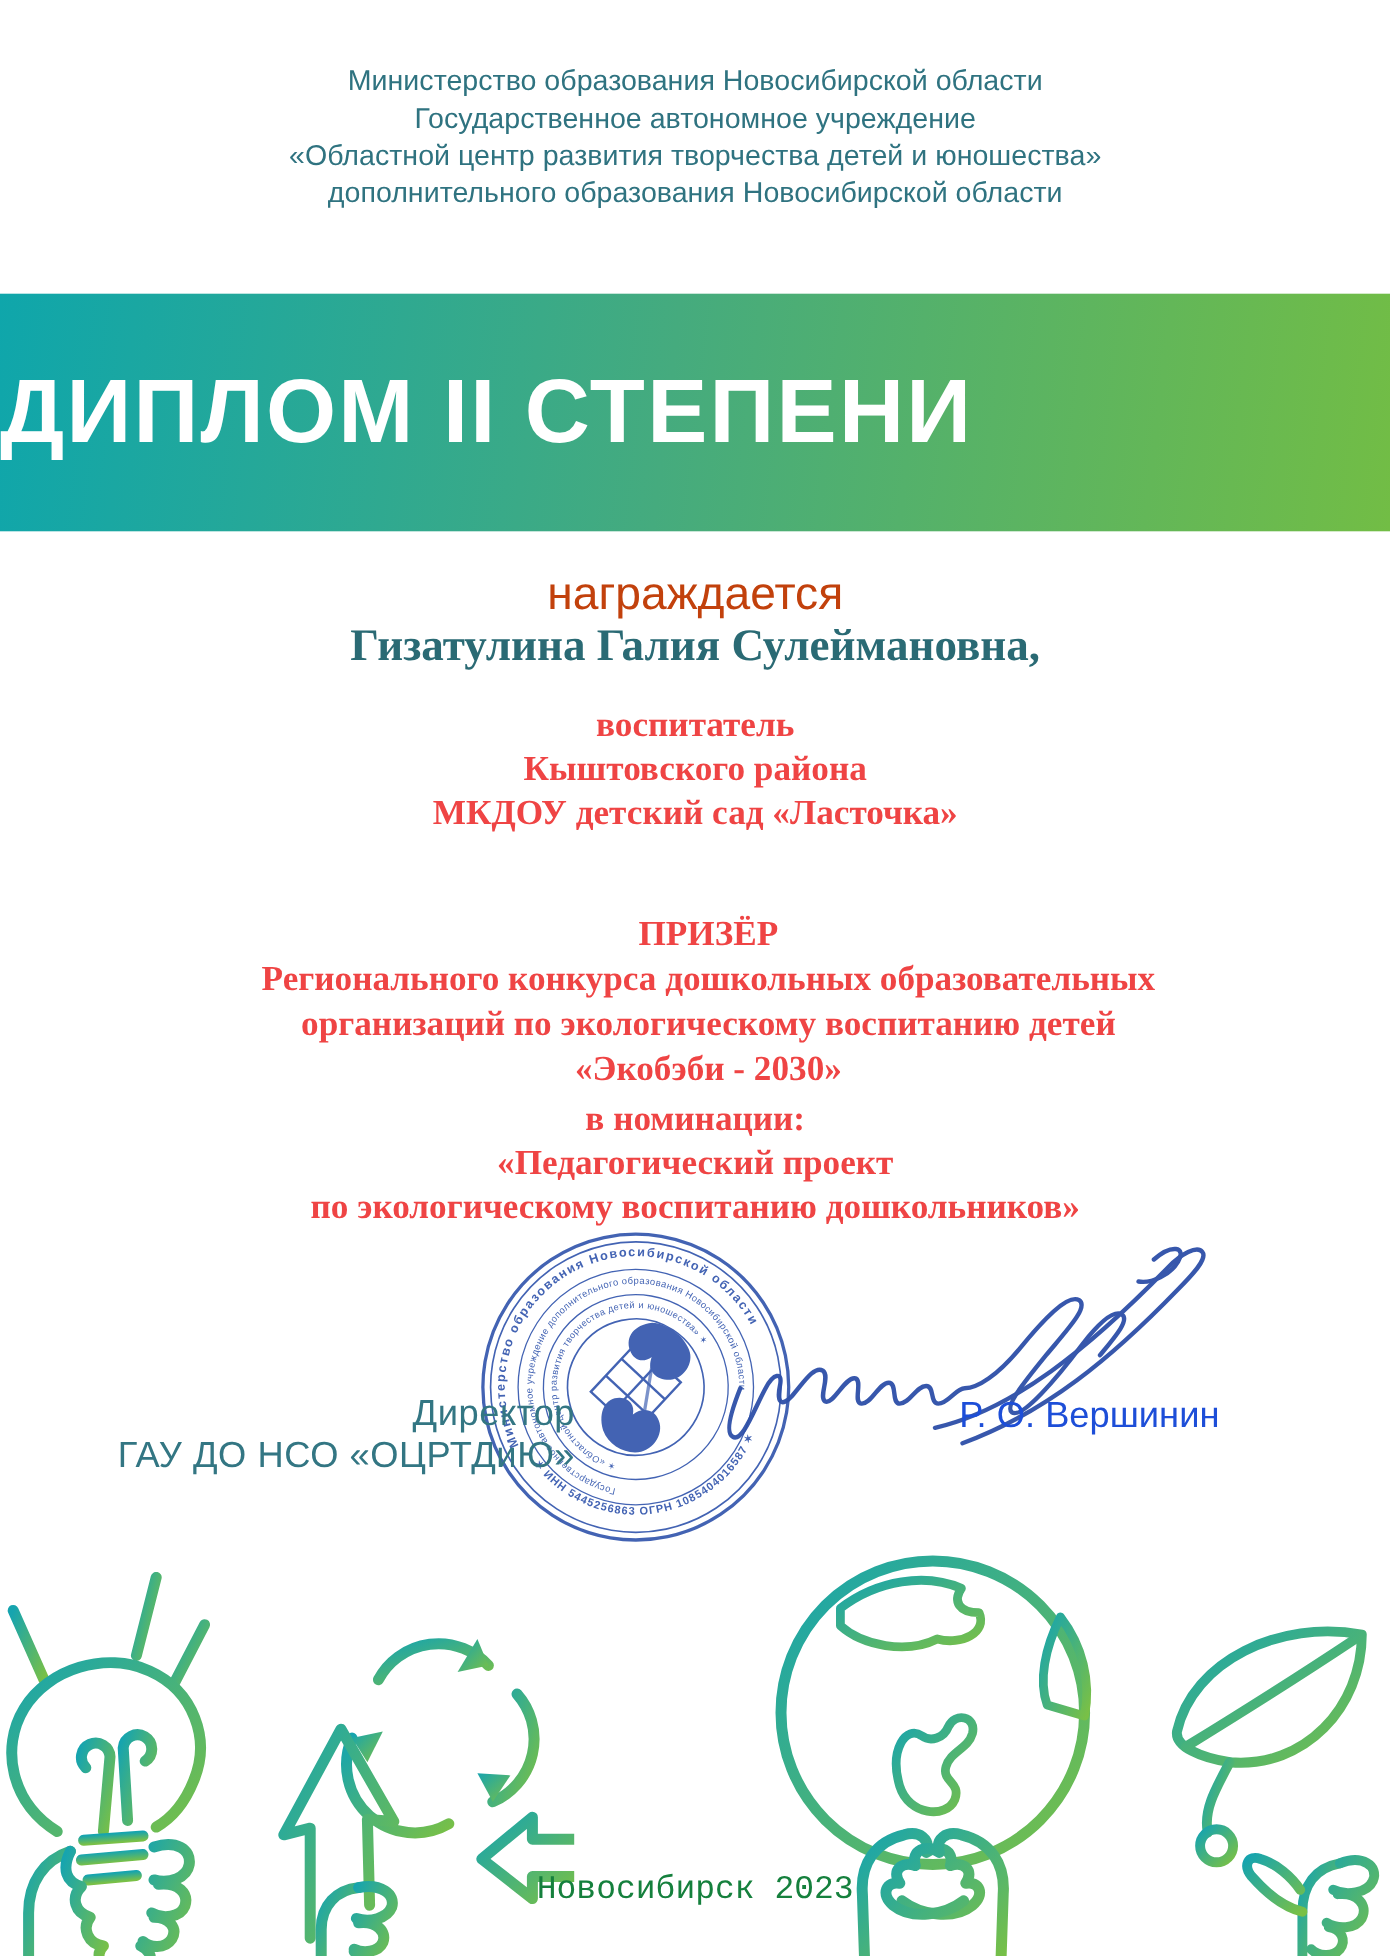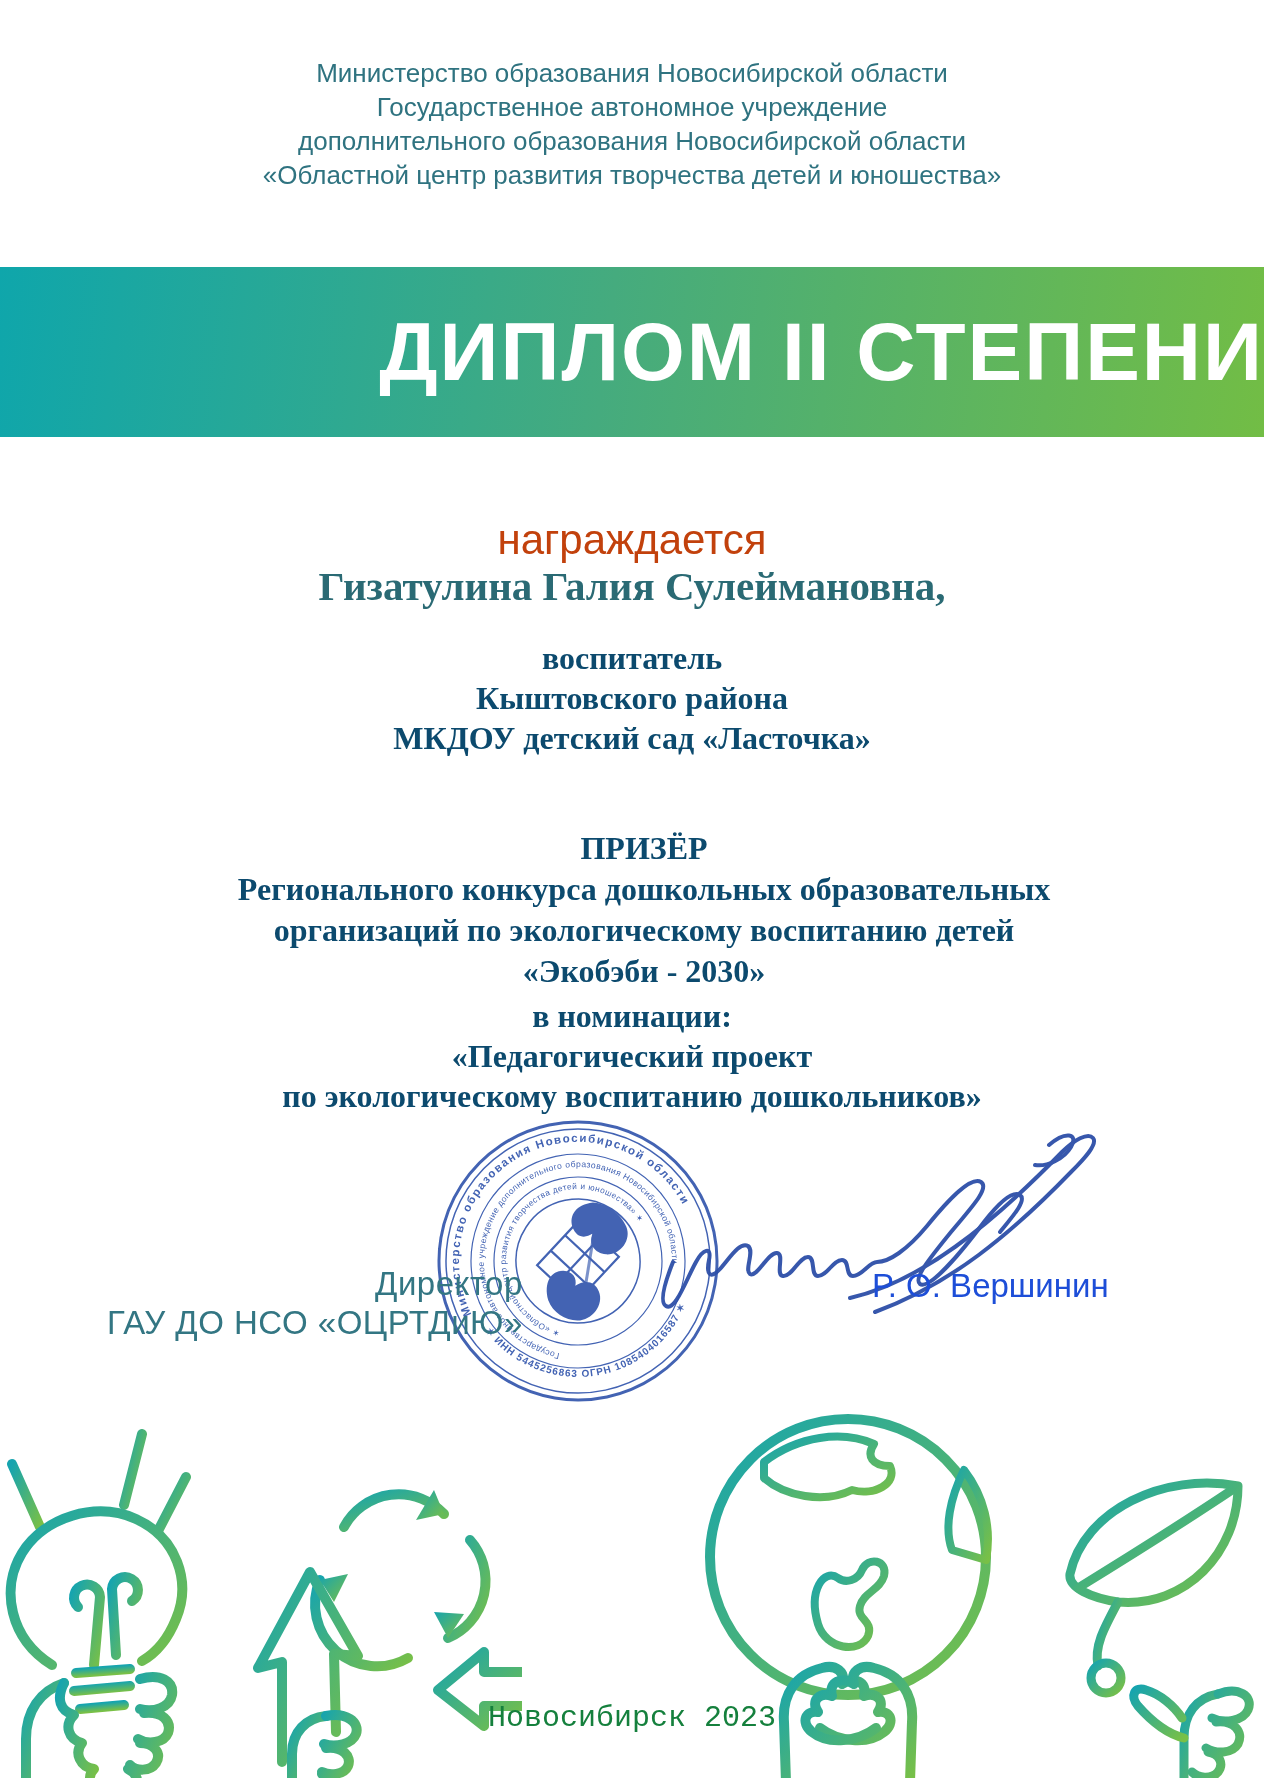--- a/index.html
+++ b/index.html
@@ -6,31 +6,31 @@
   html,body { background:#ffffff; }
   #page {
     position:relative; width:1264px; height:1778px; margin:4px auto;
     background:#ffffff; overflow:hidden;
     font-family:"Liberation Sans", sans-serif;
   }
   
   #header { position:absolute; top:52px; left:0; right:0; text-align:center;
     color:#2f7380; font-size:26px; line-height:34px; font-weight:400; }
   
-  #banner { position:absolute; top:263px; left:0; width:1264px; height:170px;
+  #banner { position:absolute; top:263px; left:0; width:1264px; height:216px;
     background:linear-gradient(97deg,#0fa6ab 0%, #45ab7e 48%, #72bd45 100%);
-    display:flex; align-items:center; justify-content:flex-end; }
+    display:flex; align-items:center; justify-content:flex-start; }
   #banner .title { color:#ffffff; font-size:82px; font-weight:700; letter-spacing:2px; white-space:nowrap; }
   
   .center-text { position:absolute; left:0; right:0; text-align:center; }
   #awarded-label { top:512px; font-size:42px; color:#c2410c; }
   #recipient { top:558px; font-family:"Liberation Serif", serif; font-weight:700;
     font-size:41px; color:#2a6a74; }
   .serif-block { font-family:"Liberation Serif", serif; font-weight:700;
-    font-size:32px; line-height:40px; color:#0c4a6e; }
+    font-size:32px; line-height:40px; color:#ef4444; }
   #position-block { top:634px; }
   #prize-block { top:824px; line-height:41px;padding-left:24px; }
   #nomination-block { top:992px; }
   
   #director { position:absolute; left:107px; top:1260px; font-size:33px; line-height:39px;
     color:#337683; letter-spacing:0.5px;text-align:right; }
   #director-name { position:absolute; left:872px; top:1263px; font-size:33px; color:#1d4ed8; }
   
   #stamp { position:absolute; left:433px; top:1112px; width:290px; height:290px;
     transform:rotate(-12deg); opacity:0.93; }
@@ -46,22 +46,22 @@
   svg text { font-family:"Liberation Sans", sans-serif; }
 </style>
 </head>
 <body>
 
 <div id="page">
 
   <div id="header">
     <div>Министерство образования Новосибирской области</div>
     <div>Государственное автономное учреждение</div>
+    <div>«Областной центр развития творчества детей и юношества»</div>
     <div>дополнительного образования Новосибирской области</div>
-    <div>«Областной центр развития творчества детей и юношества»</div>
   </div>
 
   <div id="banner">
     <div class="title">ДИПЛОМ II СТЕПЕНИ</div>
   </div>
 
   <div id="awarded-label" class="center-text">награждается</div>
   <div id="recipient" class="center-text">Гизатулина Галия Сулеймановна,</div>
 
   <div id="position-block" class="center-text serif-block">

